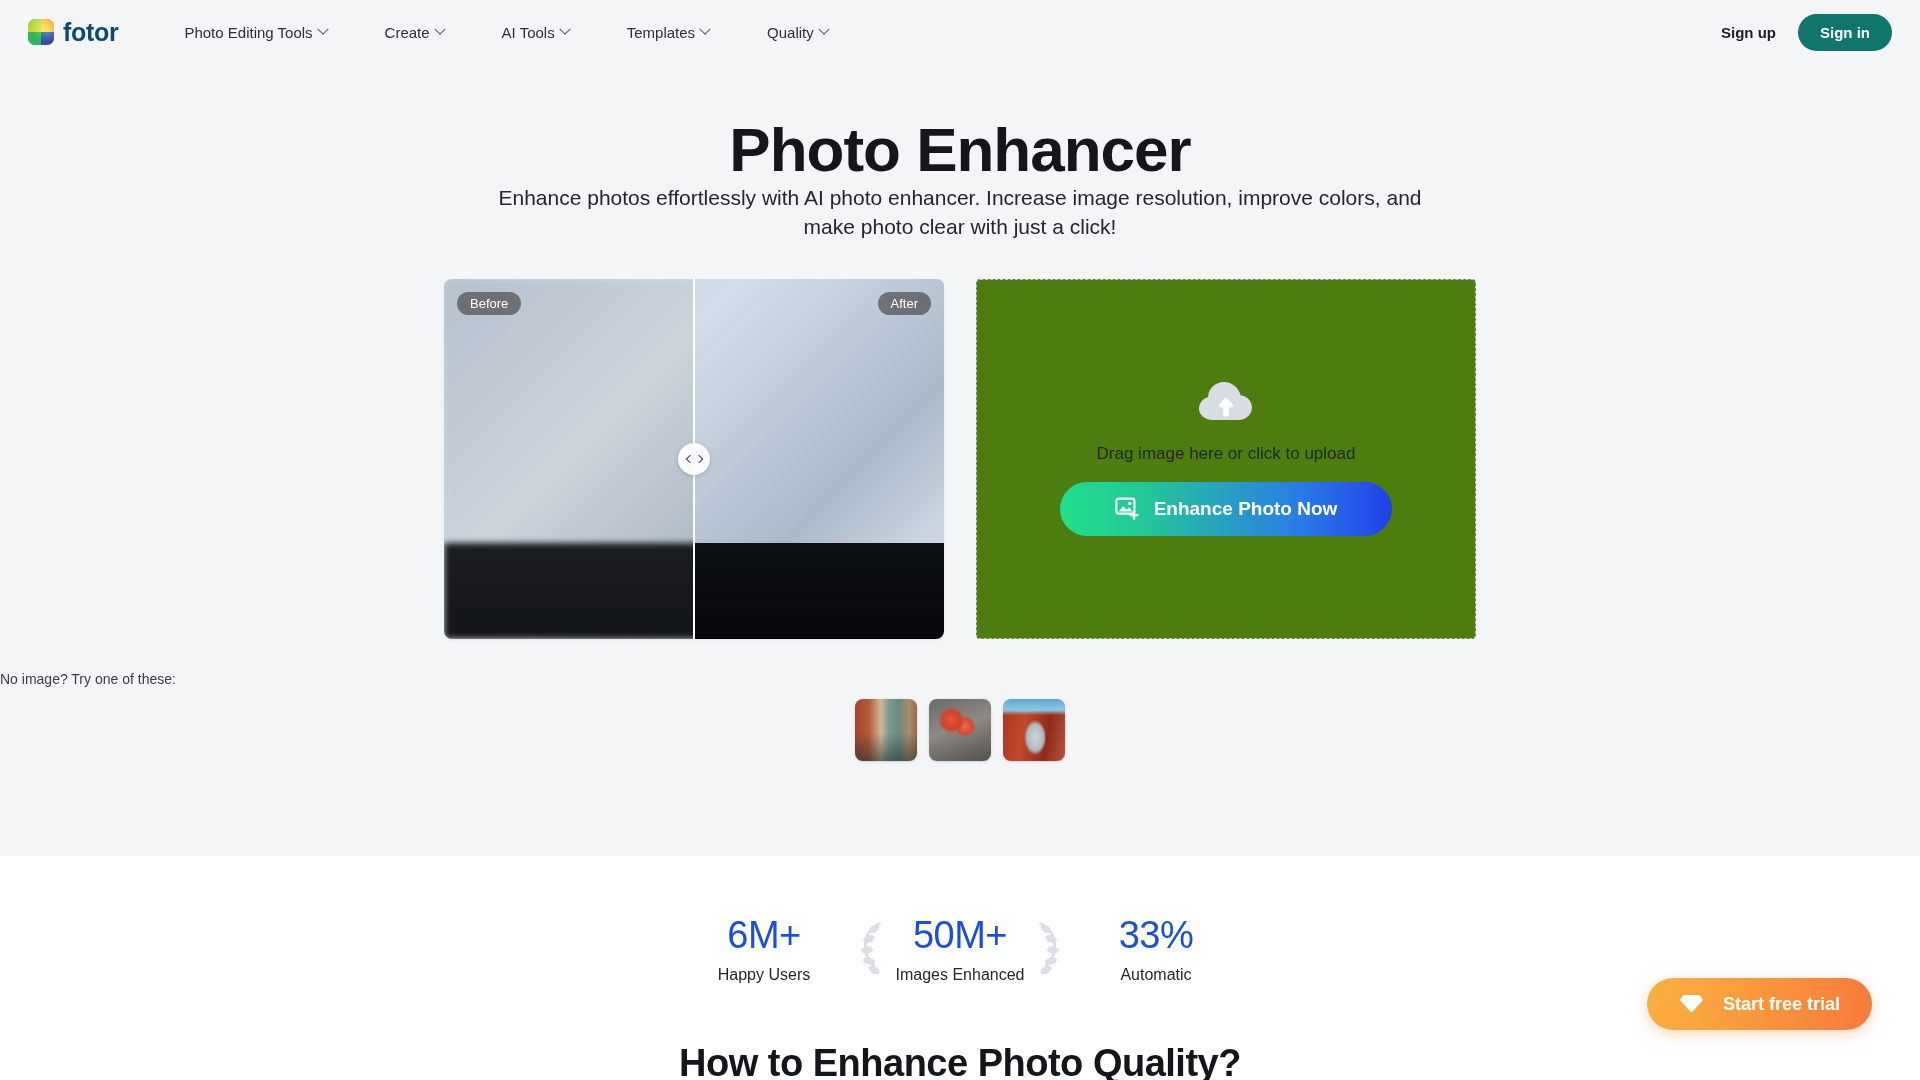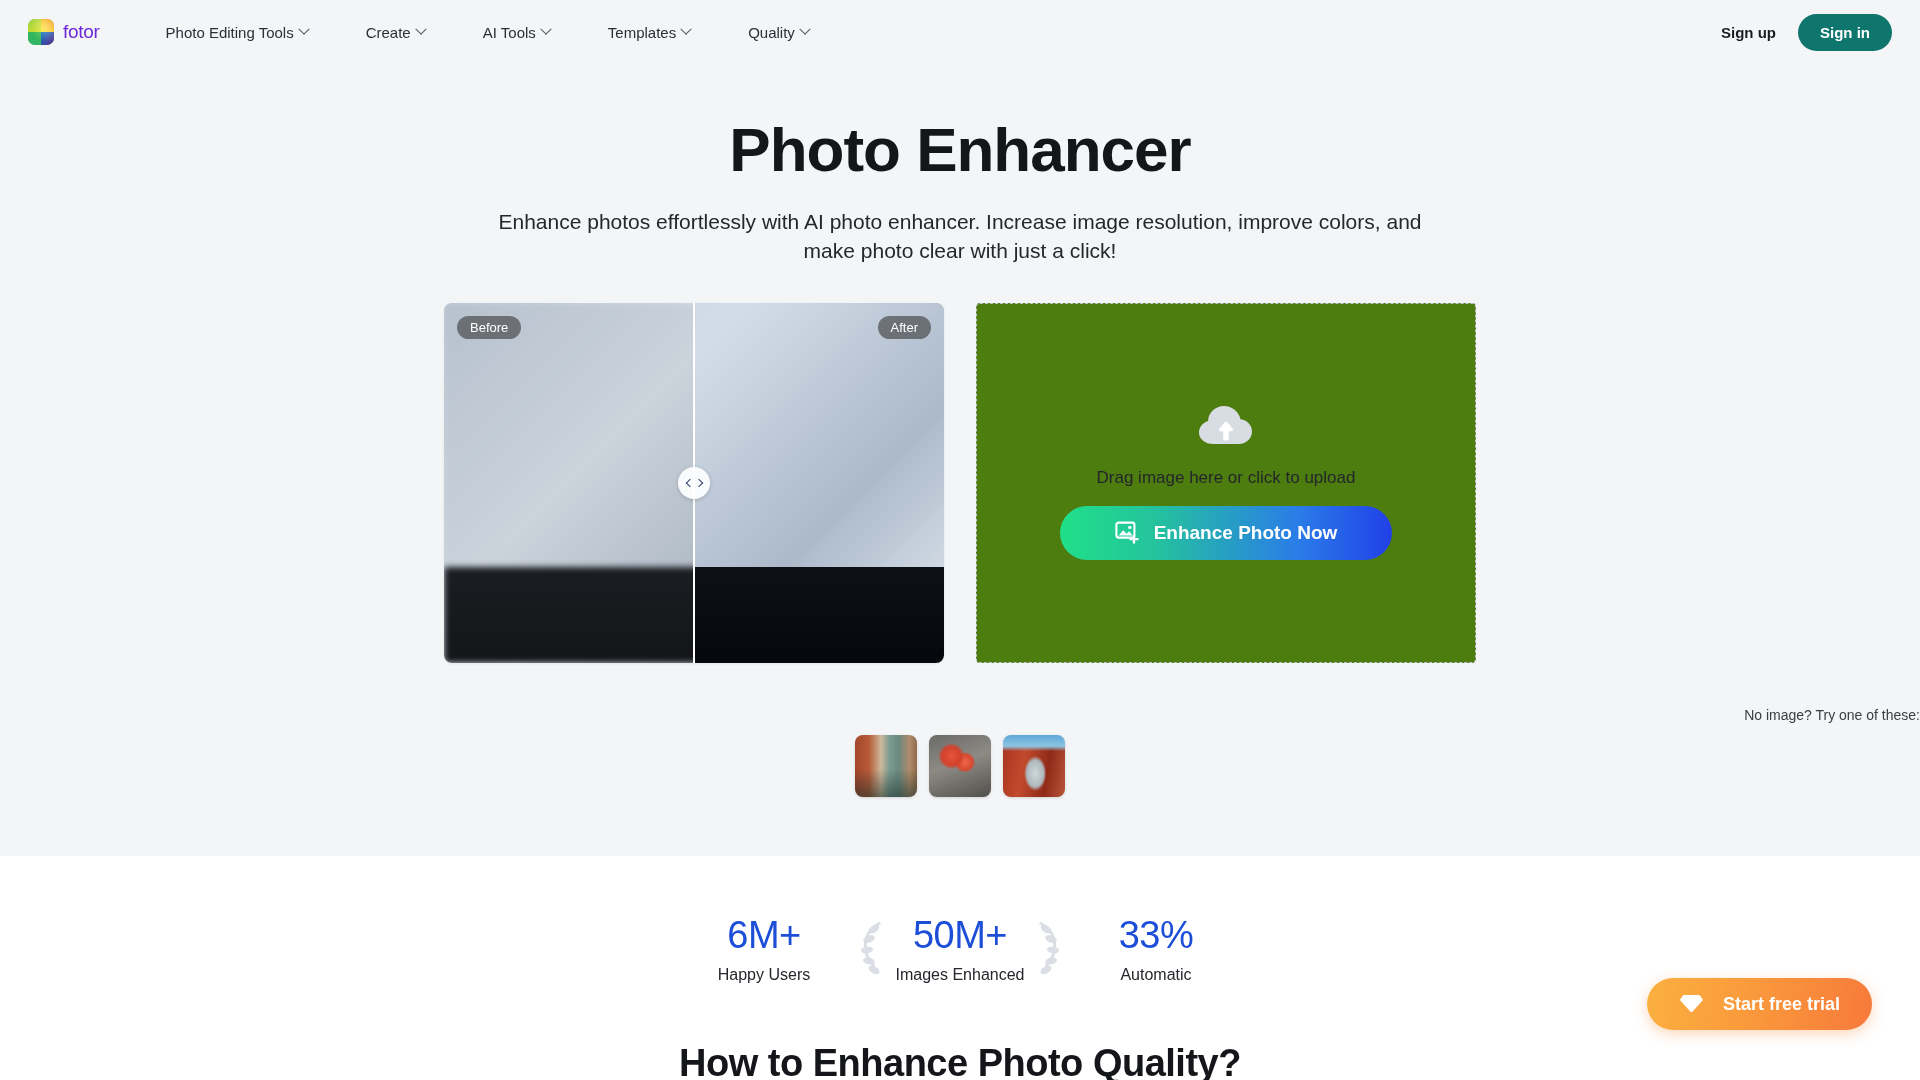--- a/index.html
+++ b/index.html
@@ -27,21 +27,21 @@
     position: relative; overflow: hidden;
     background: #8ec63f;
   }
   .logo-mark .q { position: absolute; width: 50%; height: 50%; }
   .logo-mark .q1 { left: 0; top: 0; background: linear-gradient(135deg,#9ad24a,#d9e021); }
   .logo-mark .q2 { right: 0; top: 0; background: linear-gradient(225deg,#f7931e,#fcee21); }
   .logo-mark .q3 { left: 0; bottom: 0; background: linear-gradient(45deg,#2bb673,#39b54a); }
   .logo-mark .q4 { right: 0; bottom: 0; background: linear-gradient(315deg,#662d91,#0071bc); }
   .logo-mark .sheen { position:absolute; inset:0; background: radial-gradient(circle at 70% 30%, rgba(255,255,255,.35), rgba(255,255,255,0) 60%); }
   .brand-name {
-    font-size: 19px; color: #6d28d9; letter-spacing: -0.3px; font-weight: 400;
+    font-size: 25px; color: #0c4a6e; letter-spacing: -0.3px; font-weight: 700;
   }
   .nav { display: flex; align-items: center; gap: 6px; }
   .nav-item {
     display: flex; align-items: center; gap: 6px;
     font-size: 15px; color: #2b2f38;
     padding: 10px 26px; cursor: pointer; white-space: nowrap;
   }
   .caret {
     display: inline-block; width: 8px; height: 8px;
     border-right: 1.6px solid #55595f; border-bottom: 1.6px solid #55595f;
@@ -60,21 +60,20 @@
     height: 792px;
     padding-top: 52px;
     text-align: center;
     position: relative;
   }
   .hero h1 {
     font-size: 62px; font-weight: 700; color: #14161a;
     letter-spacing: -1px; line-height: 1.1;
   }
   .hero-sub {
-    margin-top: 24px;
     font-size: 21px; line-height: 1.35; color: #24272c;
     max-width: 940px; margin-left: auto; margin-right: auto;
   }
 
   .hero-body {
     margin-top: 38px;
     display: flex; justify-content: center; align-items: flex-start; gap: 32px;
   }
 
   
@@ -152,21 +151,21 @@
   .dz-text { font-size: 17px; color: #23262b; margin-bottom: 18px; }
   .enhance-btn {
     display: flex; align-items: center; justify-content: center; gap: 13px;
     width: 332px; height: 54px; border: none; border-radius: 27px; cursor: pointer;
     background: linear-gradient(90deg,#20e08a 0%, #24c39c 28%, #2a7ce8 72%, #2140e8 100%);
     color: #fff; font-size: 19px; font-weight: 700;
   }
   .img-plus-icon { width: 26px; height: 26px; }
 
   
-  .samples { margin-top: 44px; text-align: right; }
+  .samples { margin-top: 32px; text-align: left; }
   .samples-label { font-size: 14px; color: #3a3d43; margin-bottom: 12px; }
   .thumbs { display: flex; justify-content: center; gap: 12px; }
   .thumb {
     width: 62px; height: 62px; border-radius: 8px; cursor: pointer;
     box-shadow: 0 1px 3px rgba(0,0,0,.14);
   }
   .thumb-venice {
     background:
       linear-gradient(180deg, rgba(0,0,0,0) 55%, rgba(20,45,40,.55) 100%),
       linear-gradient(90deg,#a5462c 0%, #b55a37 22%, #cdb89b 42%, #7e9b91 55%, #6a8a80 70%, #b08a6a 88%, #8e6a4c 100%),

